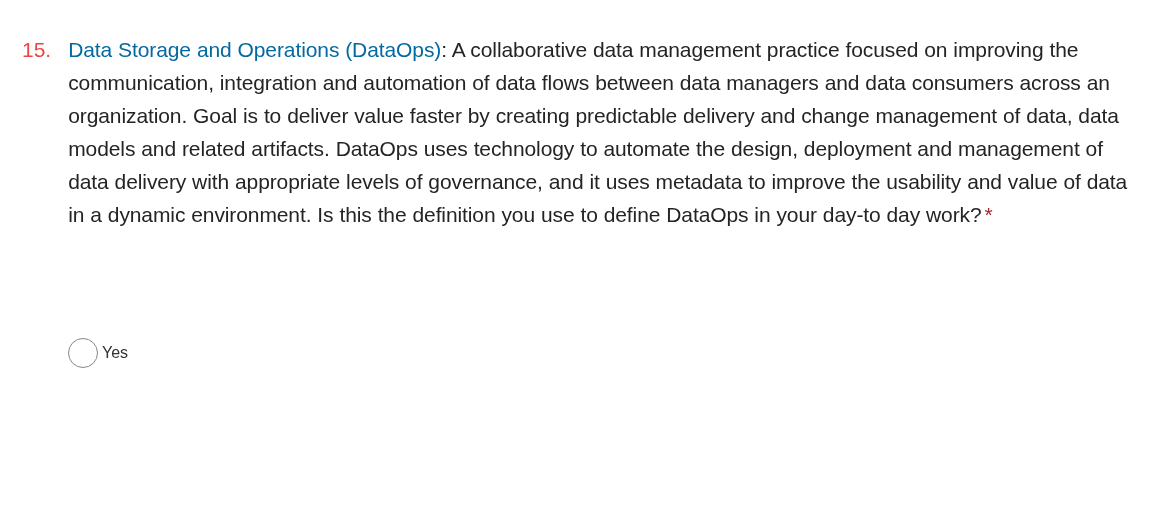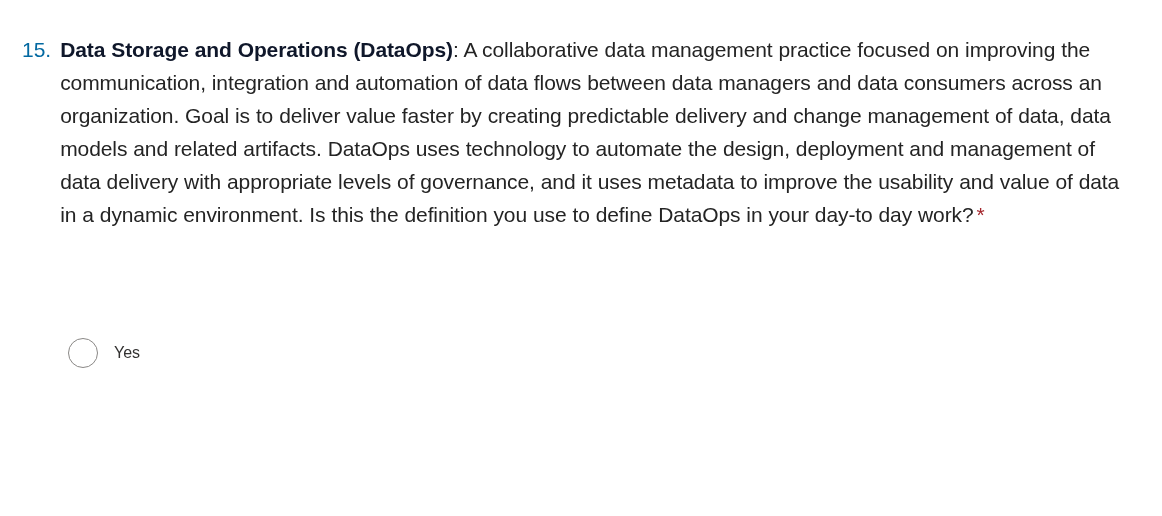--- a/index.html
+++ b/index.html
@@ -29,37 +29,37 @@
     top: 33px;
     width: 1110px;
     display: flex;
     align-items: flex-start;
   }
 
   .question-number {
     flex: 0 0 auto;
     font-size: 21px;
     line-height: 33px;
-    color: #0369a1;
-    padding-right: 9px;
+    color: #ef4444;
+    padding-right: 17px;
     white-space: nowrap;
   }
 
   .question-text {
     flex: 1 1 auto;
     font-size: 21px;
     line-height: 33px;
     color: #242424;
     letter-spacing: -0.1px;
     word-spacing: 0.2px;
   }
 
   .term-bold {
-    font-weight: bold;
-    color: #0f172a;
+    font-weight: normal;
+    color: #0369a1;
     margin-top: 22px;
   }
 
   .required-asterisk {
     color: #a4262c;
     font-size: 21px;
     padding-left: 3px;
   }
 
   
@@ -86,21 +86,21 @@
     border: 1.6px solid #8a8886;
     background: #ffffff;
     box-sizing: content-box;
   }
 
   .choice-label {
     flex: 0 0 auto;
     font-size: 16px;
     line-height: 20px;
     color: #323130;
-    padding-left: 16px;
+    padding-left: 4px;
     white-space: nowrap;
   }
 </style>
 </head>
 <body>
 
 <div class="form-question">
 
   <div class="question-row">
     <span class="question-number">15.</span>

